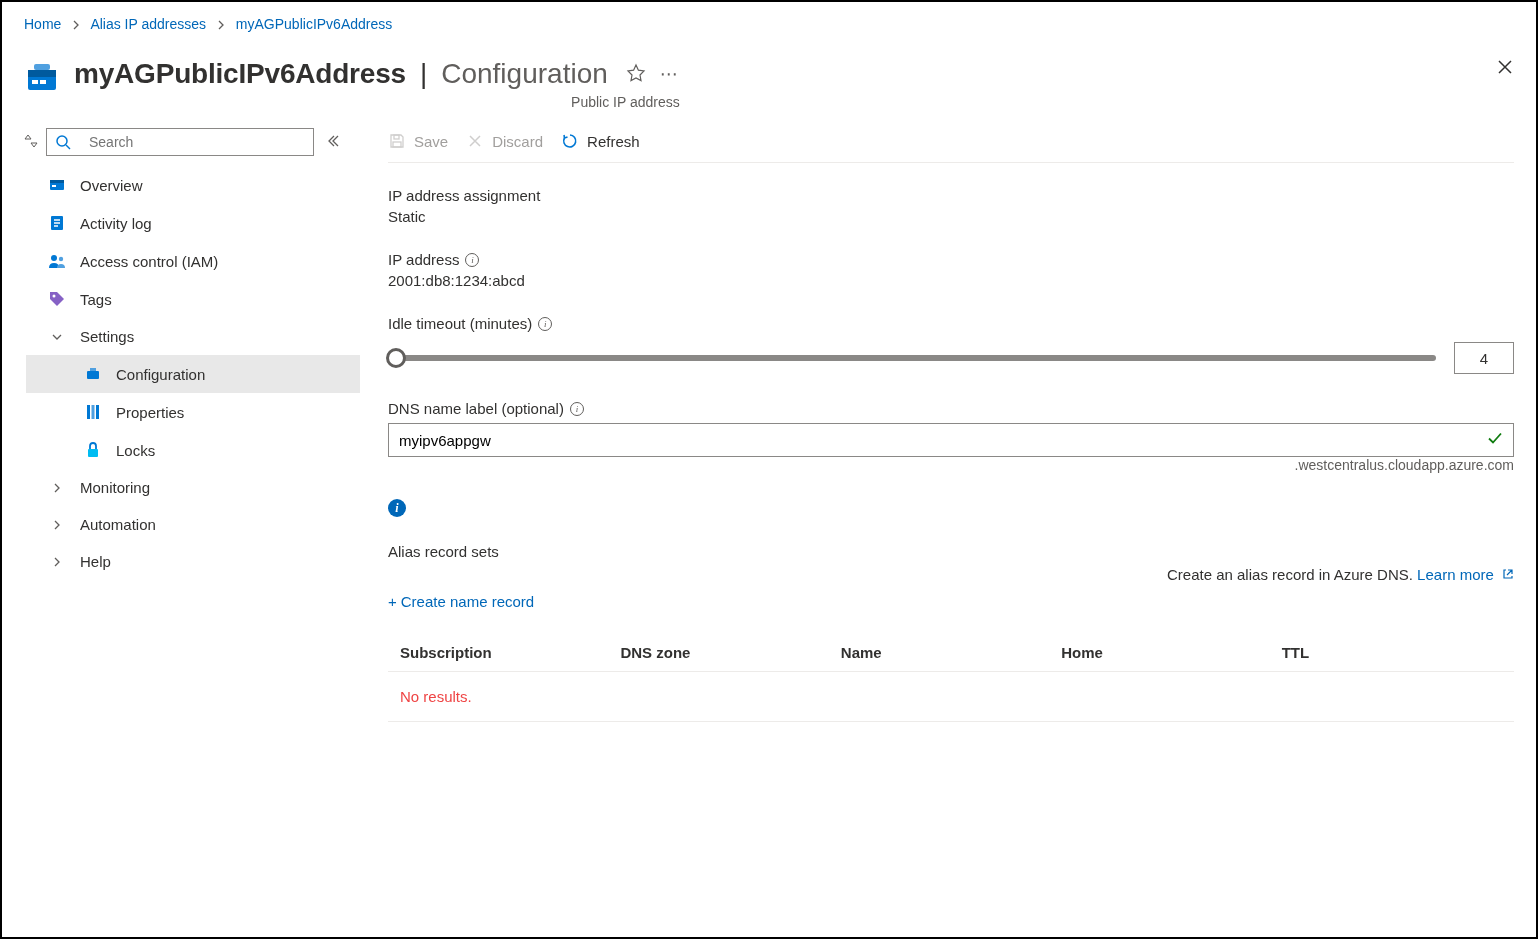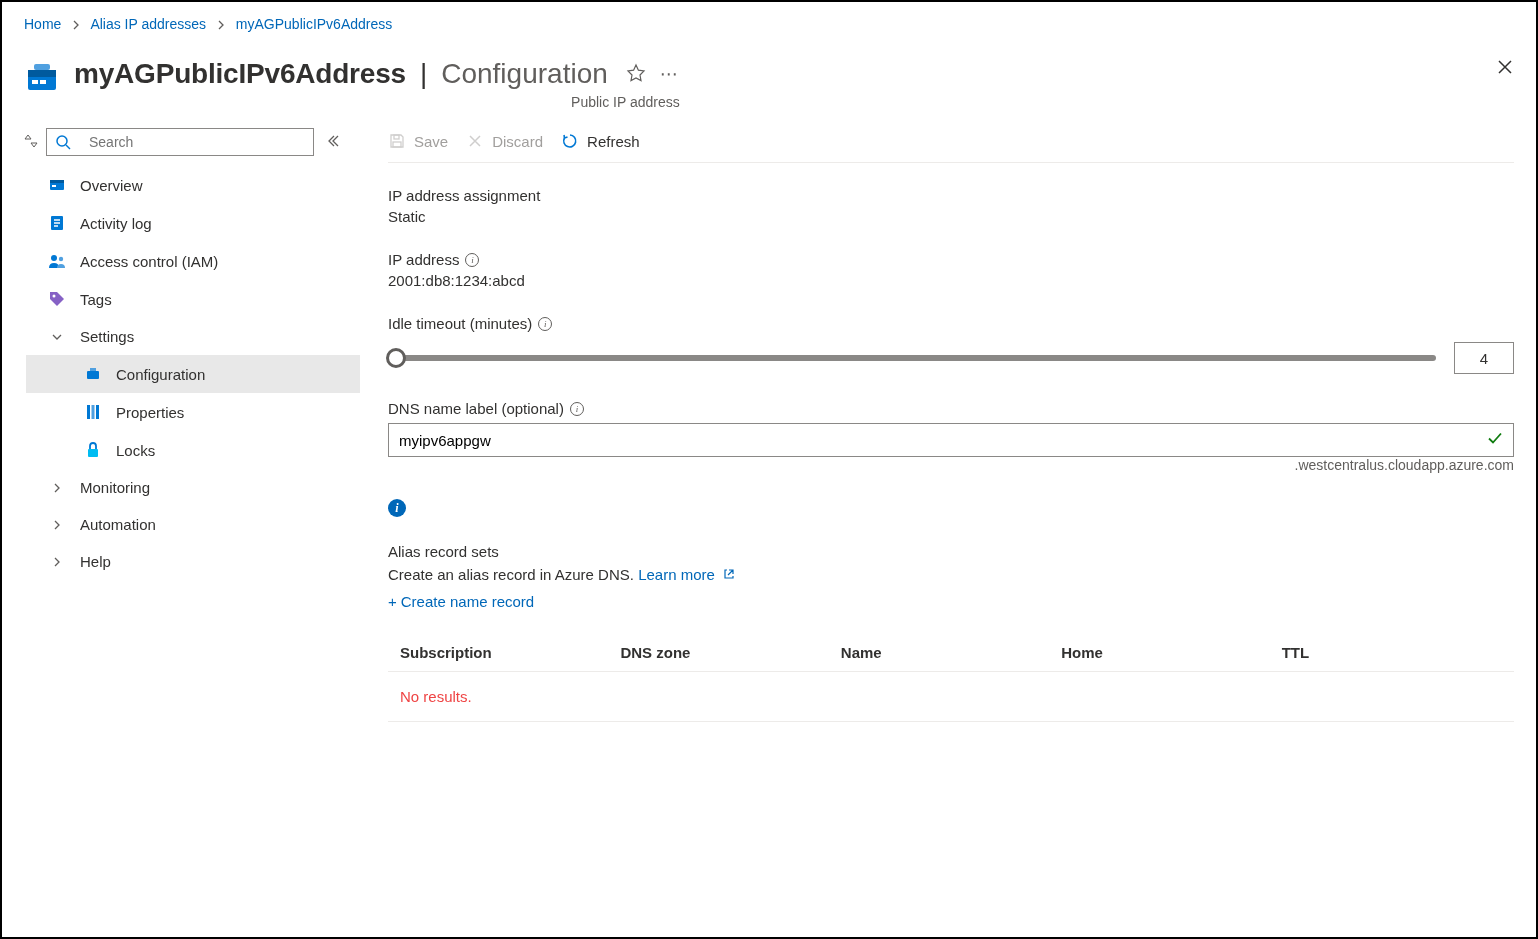--- a/index.html
+++ b/index.html
@@ -152,21 +152,21 @@
   }
   .info-bar .info-circle {
     width:18px;height:18px;border-radius:50%;background:#0067b8;color:#fff;
     display:flex;align-items:center;justify-content:center;font-size:12px;font-weight:bold;
     flex-shrink:0;font-style:italic;font-family:serif;
   }
   .info-bar a { color:#0067b8; text-decoration:underline; }
   .ext-link-icon { display:inline-block; margin-left:4px; }
   
   .section-title { font-size:15px; color:#323130; margin-bottom:6px; }
-  .section-desc { font-size:15px; color:#323130; margin-bottom:10px; }
+  .section-desc { font-size:15px; color:#323130; margin-bottom:10px;text-align:right; }
   .section-desc a { color:#0067b8; text-decoration:none; }
   .create-link { color:#0067b8; cursor:pointer; font-size:15px; display:flex;align-items:center;gap:4px; margin-bottom:24px;}
   
   .table { width:100%; }
   .table-header {
     display:flex; border-bottom:1px solid #edebe9; padding:10px 12px;
     font-weight:600; font-size:15px;
   }
   .table-header > div { flex:1; }
   .table-body { padding:16px 12px; font-size:15px; color:#ef4444; border-bottom:1px solid #edebe9;}

